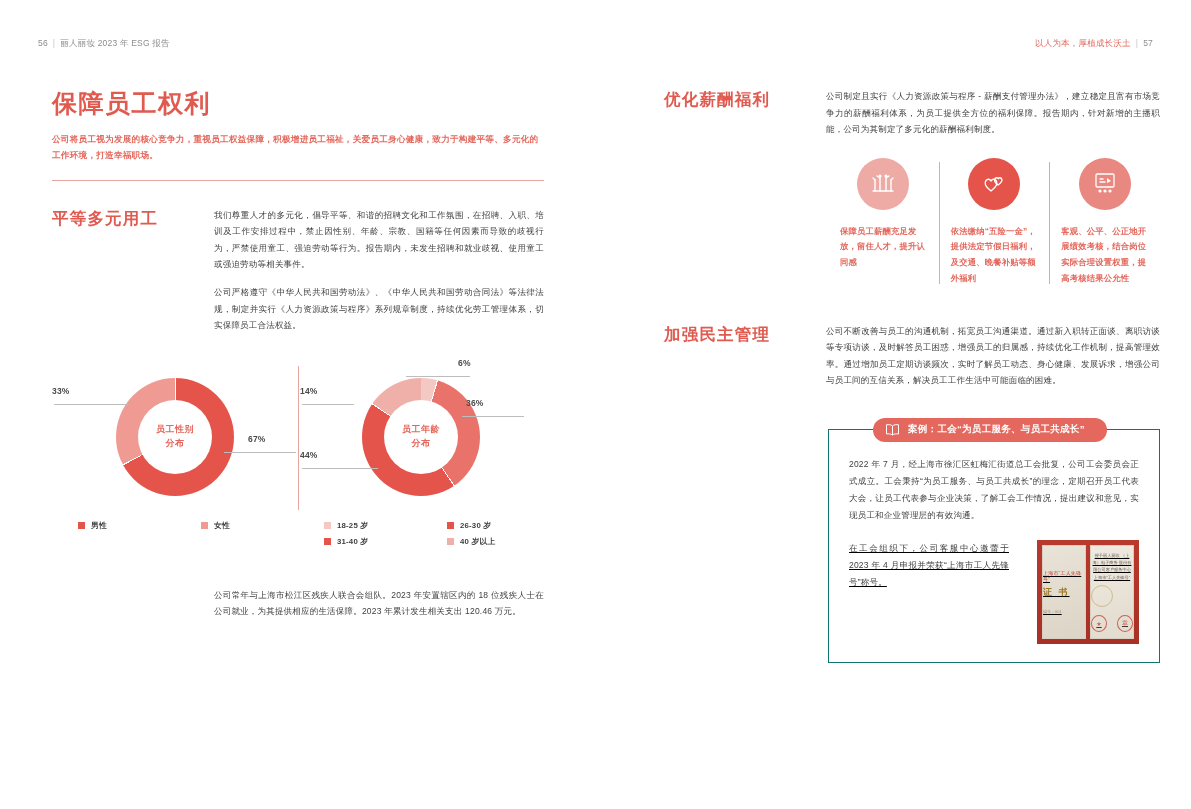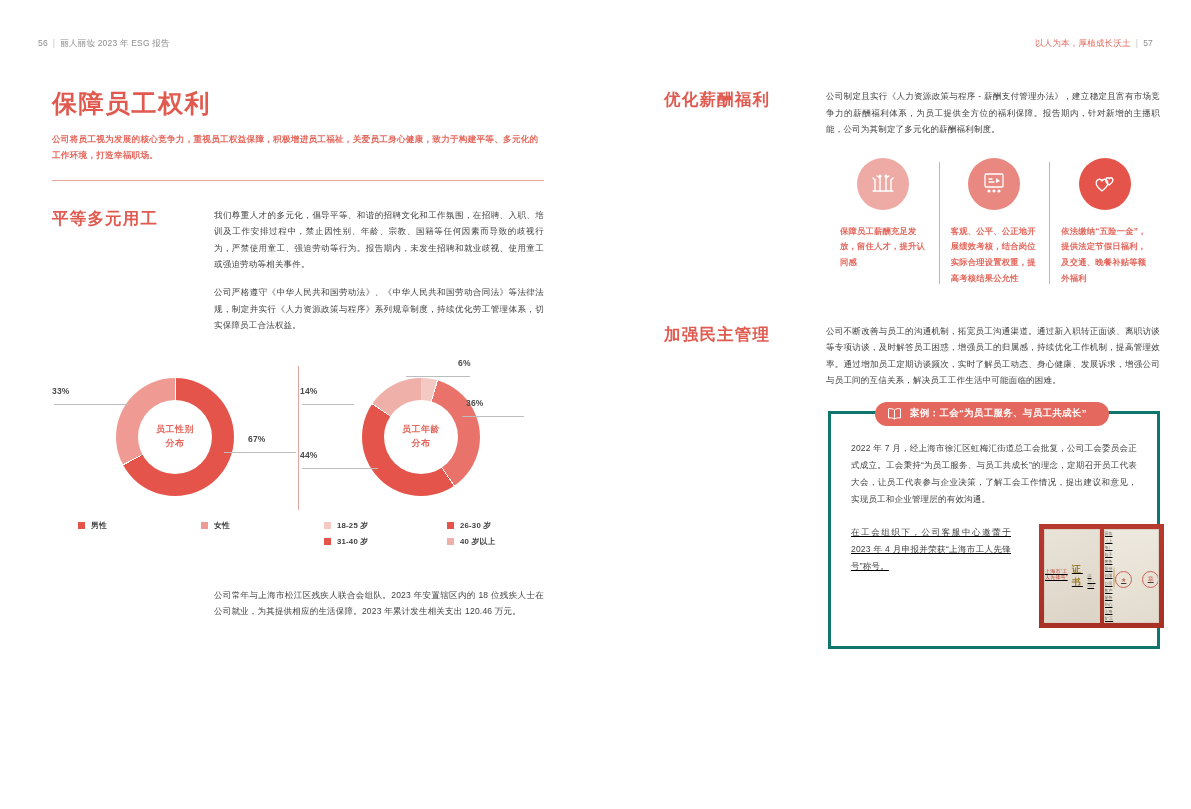--- a/index.html
+++ b/index.html
@@ -134,22 +134,22 @@
     margin: 0 auto 14px;
   }
   .fcircle svg { display: block; }
   .ftext {
     font-size: 8.3px; line-height: 1.9; color: #e4685d;
     font-weight: bold; letter-spacing: .2px; text-align: left;
   }
 
   
   .case-box {
-    margin-top: 22px; position: relative;
-    border: 3px solid #0f766e;
+    margin-top: 40px; position: relative;
+    border: 1px solid #0f766e;
     padding: 26px 20px 18px;
   }
   .case-ribbon {
     position: absolute; left: 44px; top: -12px;
     height: 24px; background: #e4685d;
     border-radius: 12px;
     display: flex; align-items: center;
     padding: 0 22px 0 12px;
     color: #fff; font-size: 9.5px; font-weight: bold;
     letter-spacing: .3px; white-space: nowrap;
@@ -164,22 +164,22 @@
   .cert {
     flex: 1 1 auto; height: 104px;
     background: linear-gradient(180deg,#b8392e 0%, #a83024 100%);
     padding: 5px;
     display: flex; gap: 4px;
   }
   .cert-pane {
     flex: 1; background: #efeae2;
     border: 1px solid #d8cfc2;
     position: relative;
-    display: flex; flex-direction: row;
-    align-items: center; justify-content: center;
+    display: flex; flex-direction: column;
+    justify-content: center;
     overflow: hidden;
   }
   .cert-pane.left  { background: linear-gradient(160deg,#e9e3d8,#dcd4c6); }
   .cert-pane.right { background: linear-gradient(160deg,#efeae1,#e2dbce); }
   .cert-title-red {
     font-size: 5px; color: #c0392b; letter-spacing: .2px;
     margin-bottom: 4px;
   }
   .cert-title-gold {
     font-size: 9px; color: #9a7a23; font-weight: bold; letter-spacing: 2px;
@@ -312,40 +312,40 @@
             <path d="M5 9 L5 20 M10 7 L10 20 M16 7 L16 20 M21 9 L21 20"></path>
             <circle cx="10" cy="5" r="1.6" fill="#fff" stroke="none"></circle>
             <circle cx="16" cy="5" r="1.6" fill="#fff" stroke="none"></circle>
             <path d="M3 7 L5 9 M7 5 L10 7 M19 5 L16 7 M23 7 L21 9"></path>
             <path d="M3 20 L23 20"></path>
           </svg>
         </div>
         <div class="ftext">保障员工薪酬充足发放，留住人才，提升认同感</div>
       </div>
       <div class="feature">
+        <div class="fcircle" style="background:#e4544a;">
+          <svg width="26" height="26" viewBox="0 0 26 26" fill="none" stroke="#ffffff" stroke-width="1.4" stroke-linejoin="round">
+            <path d="M10 20 C4 15.5 3 12 5 9.5 C6.6 7.5 9.2 8 10 10 C10.8 8 13.4 7.5 15 9.5 C17 12 16 15.5 10 20 Z"></path>
+            <path d="M17 14 C13.5 11.2 13 9 14.2 7.5 C15.2 6.3 16.8 6.6 17.3 7.8 C17.8 6.6 19.4 6.3 20.4 7.5 C21.6 9 21 11.2 17 14 Z"></path>
+          </svg>
+        </div>
+        <div class="ftext">依法缴纳“五险一金”，提供法定节假日福利，及交通、晚餐补贴等额外福利</div>
+      </div>
+      <div class="feature">
         <div class="fcircle" style="background:#e98880;">
           <svg width="26" height="26" viewBox="0 0 26 26" fill="none" stroke="#ffffff" stroke-width="1.3" stroke-linecap="round">
             <rect x="4" y="3" width="18" height="13" rx="1.2"></rect>
             <path d="M8 8 L11 8 M8 11 L13 11"></path>
             <path d="M15 7 L19 10 L15 12 Z" fill="#fff" stroke="none"></path>
             <circle cx="8" cy="20" r="1.6" fill="#fff" stroke="none"></circle>
             <circle cx="13" cy="20" r="1.6" fill="#fff" stroke="none"></circle>
             <circle cx="18" cy="20" r="1.6" fill="#fff" stroke="none"></circle>
           </svg>
         </div>
         <div class="ftext">客观、公平、公正地开展绩效考核，结合岗位实际合理设置权重，提高考核结果公允性</div>
-      </div>
-      <div class="feature">
-        <div class="fcircle" style="background:#e4544a;">
-          <svg width="26" height="26" viewBox="0 0 26 26" fill="none" stroke="#ffffff" stroke-width="1.4" stroke-linejoin="round">
-            <path d="M10 20 C4 15.5 3 12 5 9.5 C6.6 7.5 9.2 8 10 10 C10.8 8 13.4 7.5 15 9.5 C17 12 16 15.5 10 20 Z"></path>
-            <path d="M17 14 C13.5 11.2 13 9 14.2 7.5 C15.2 6.3 16.8 6.6 17.3 7.8 C17.8 6.6 19.4 6.3 20.4 7.5 C21.6 9 21 11.2 17 14 Z"></path>
-          </svg>
-        </div>
-        <div class="ftext">依法缴纳“五险一金”，提供法定节假日福利，及交通、晚餐补贴等额外福利</div>
       </div>
     </div>
 
     <div class="section" style="margin-top:36px;">
       <div class="sec-head">加强民主管理</div>
       <div class="sec-body">
         <p class="body-p">公司不断改善与员工的沟通机制，拓宽员工沟通渠道。通过新入职转正面谈、离职访谈等专项访谈，及时解答员工困惑，增强员工的归属感，持续优化工作机制，提高管理效率。通过增加员工定期访谈频次，实时了解员工动态、身心健康、发展诉求，增强公司与员工间的互信关系，解决员工工作生活中可能面临的困难。</p>
       </div>
     </div>
 

